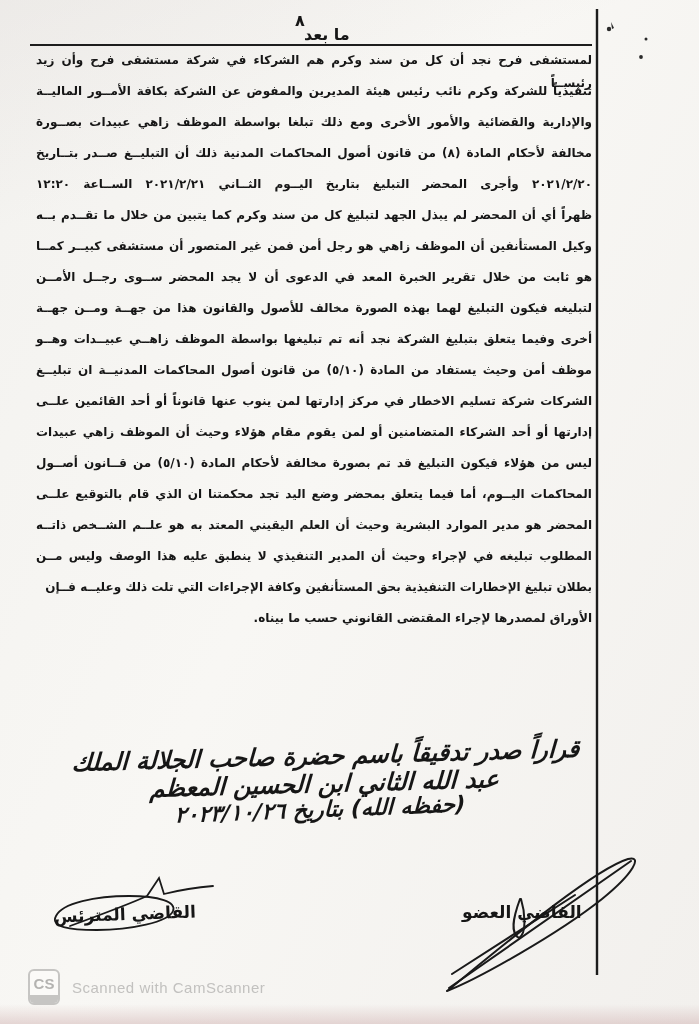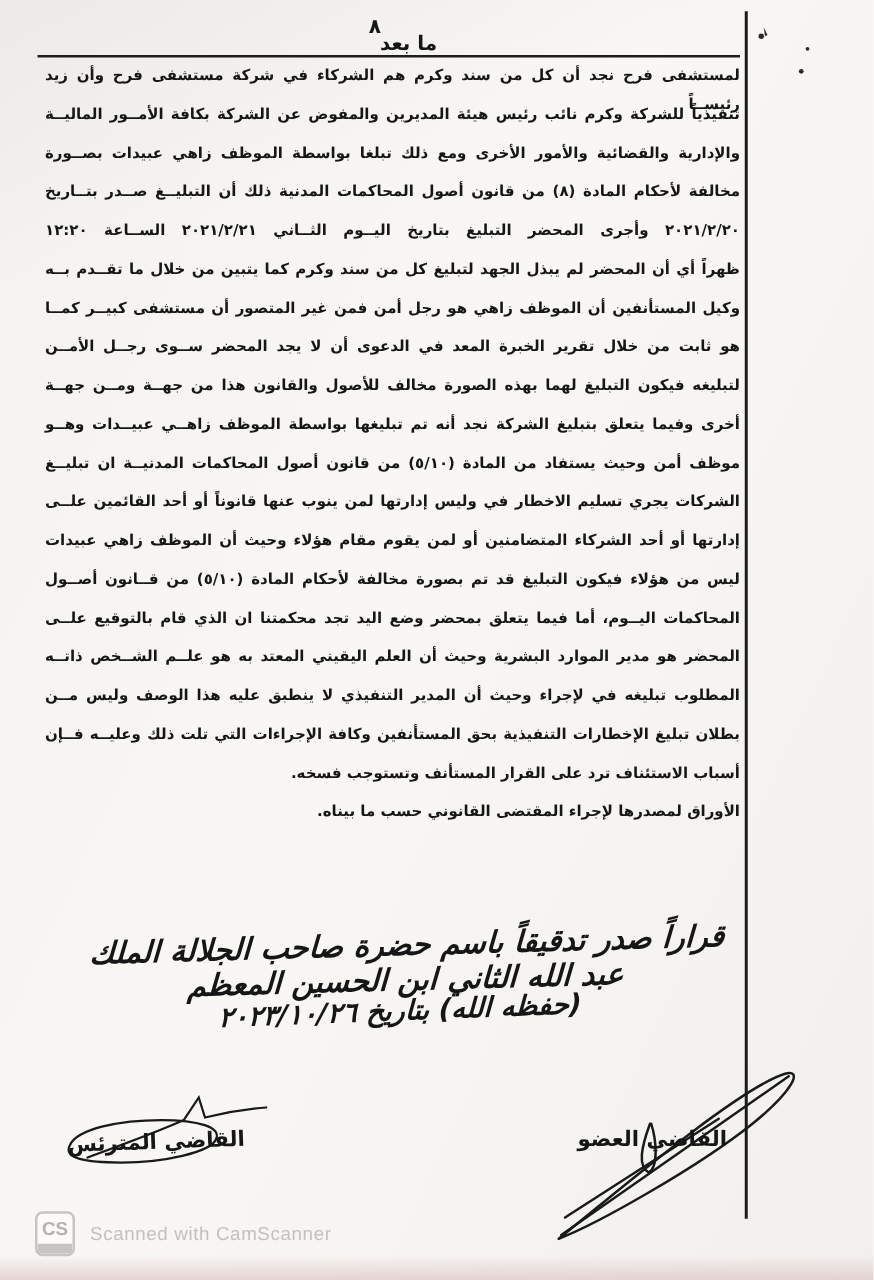--- a/index.html
+++ b/index.html
@@ -142,28 +142,27 @@
         <div class="line">تنفيذياً للشركة وكرم نائب رئيس هيئة المديرين والمفوض عن الشركة بكافة الأمــور الماليــة</div>
         <div class="line">والإدارية والقضائية والأمور الأخرى ومع ذلك تبلغا بواسطة الموظف زاهي عبيدات بصــورة</div>
         <div class="line">مخالفة لأحكام المادة (٨) من قانون أصول المحاكمات المدنية ذلك أن التبليــغ صــدر بتــاريخ</div>
         <div class="line">٢٠٢١/٢/٢٠ وأجرى المحضر التبليغ بتاريخ اليــوم الثــاني ٢٠٢١/٢/٢١ الســاعة ١٢:٢٠</div>
         <div class="line">ظهراً أي أن المحضر لم يبذل الجهد لتبليغ كل من سند وكرم كما يتبين من خلال ما تقــدم بــه</div>
         <div class="line">وكيل المستأنفين أن الموظف زاهي هو رجل أمن فمن غير المتصور أن مستشفى كبيــر كمــا</div>
         <div class="line">هو ثابت من خلال تقرير الخبرة المعد في الدعوى أن لا يجد المحضر ســوى رجــل الأمــن</div>
         <div class="line">لتبليغه فيكون التبليغ لهما بهذه الصورة مخالف للأصول والقانون هذا من جهــة ومــن جهــة</div>
         <div class="line">أخرى وفيما يتعلق بتبليغ الشركة نجد أنه تم تبليغها بواسطة الموظف زاهــي عبيــدات وهــو</div>
         <div class="line">موظف أمن وحيث يستفاد من المادة (٥/١٠) من قانون أصول المحاكمات المدنيــة ان تبليــغ</div>
-        <div class="line">الشركات يجري تسليم الاخطار في وليس إدارتها لمن ينوب عنها قانوناً أو أحد القائمين علــى</div>
+        <div class="line">الشركات شركة تسليم الاخطار في مركز إدارتها لمن ينوب عنها قانوناً أو أحد القائمين علــى</div>
         <div class="line">إدارتها أو أحد الشركاء المتضامنين أو لمن يقوم مقام هؤلاء وحيث أن الموظف زاهي عبيدات</div>
         <div class="line">ليس من هؤلاء فيكون التبليغ قد تم بصورة مخالفة لأحكام المادة (٥/١٠) من قــانون أصــول</div>
         <div class="line">المحاكمات اليــوم، أما فيما يتعلق بمحضر وضع اليد تجد محكمتنا ان الذي قام بالتوقيع علــى</div>
         <div class="line">المحضر هو مدير الموارد البشرية وحيث أن العلم اليقيني المعتد به هو علــم الشــخص ذاتــه</div>
         <div class="line">المطلوب تبليغه في لإجراء وحيث أن المدير التنفيذي لا ينطبق عليه هذا الوصف وليس مــن</div>
         <div class="line">بطلان تبليغ الإخطارات التنفيذية بحق المستأنفين وكافة الإجراءات التي تلت ذلك وعليــه فــإن</div>
-        <div class="line">أسباب الاستئناف ترد على القرار المستأنف وتستوجب فسخه.</div>
       </div>
     <div class="line final">الأوراق لمصدرها لإجراء المقتضى القانوني حسب ما بيناه.</div>
   </div>
 
   <div class="ruling1">قراراً صدر تدقيقاً باسم حضرة صاحب الجلالة الملك عبد الله الثاني ابن الحسين المعظم</div>
   <div class="ruling2">(حفظه الله) بتاريخ ٢٠٢٣/١٠/٢٦</div>
 
   <div class="judge-label member-label">القاضي العضو</div>
   <div class="judge-label presiding-label">القاضي المترئس</div>
 

